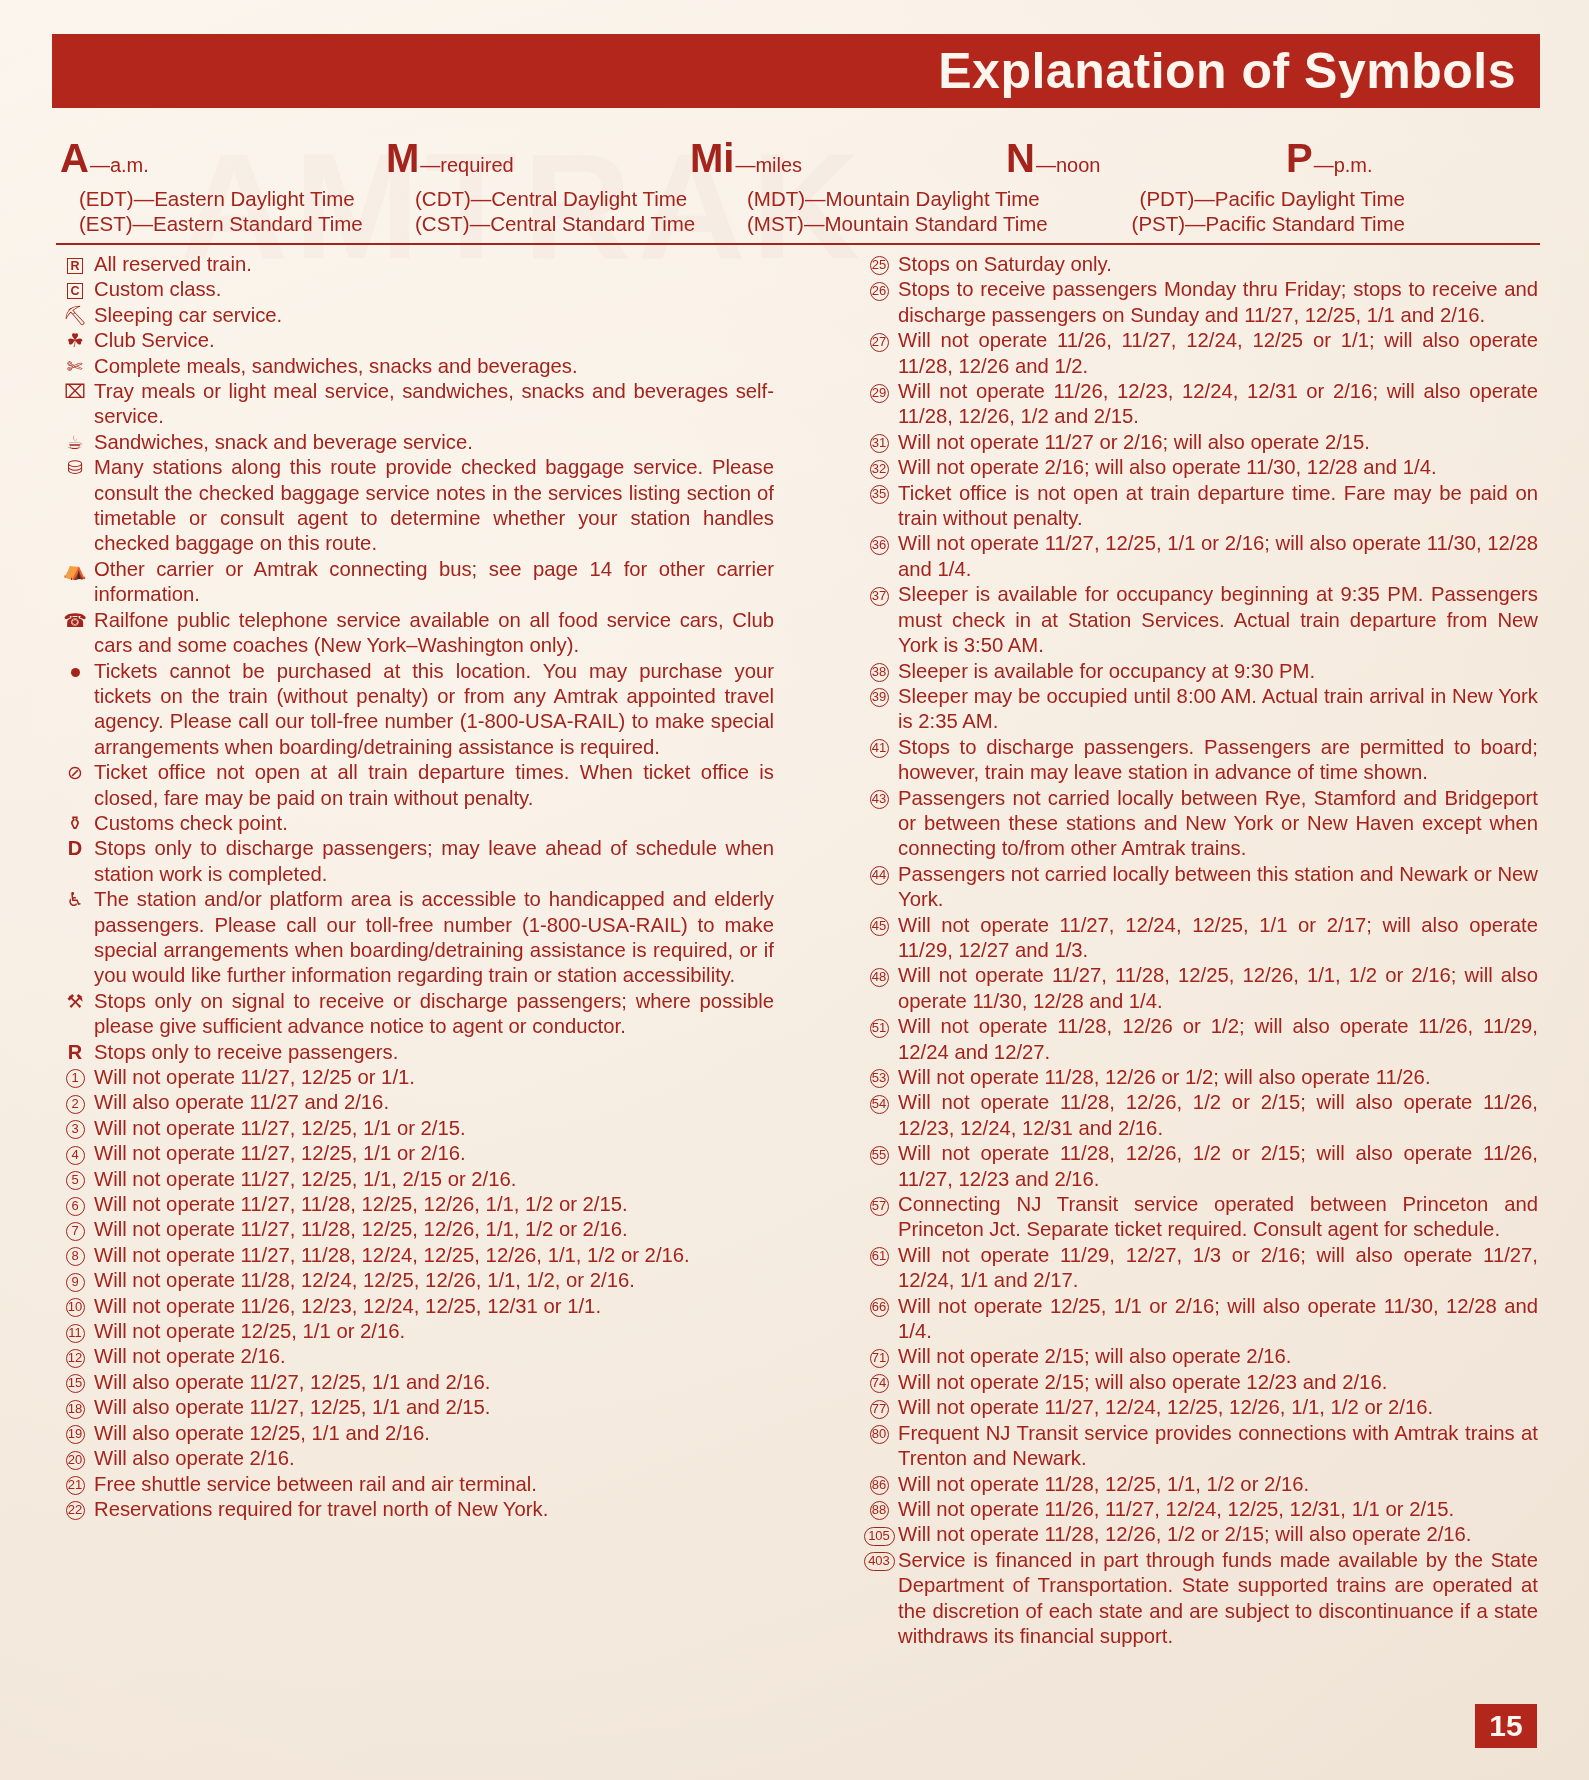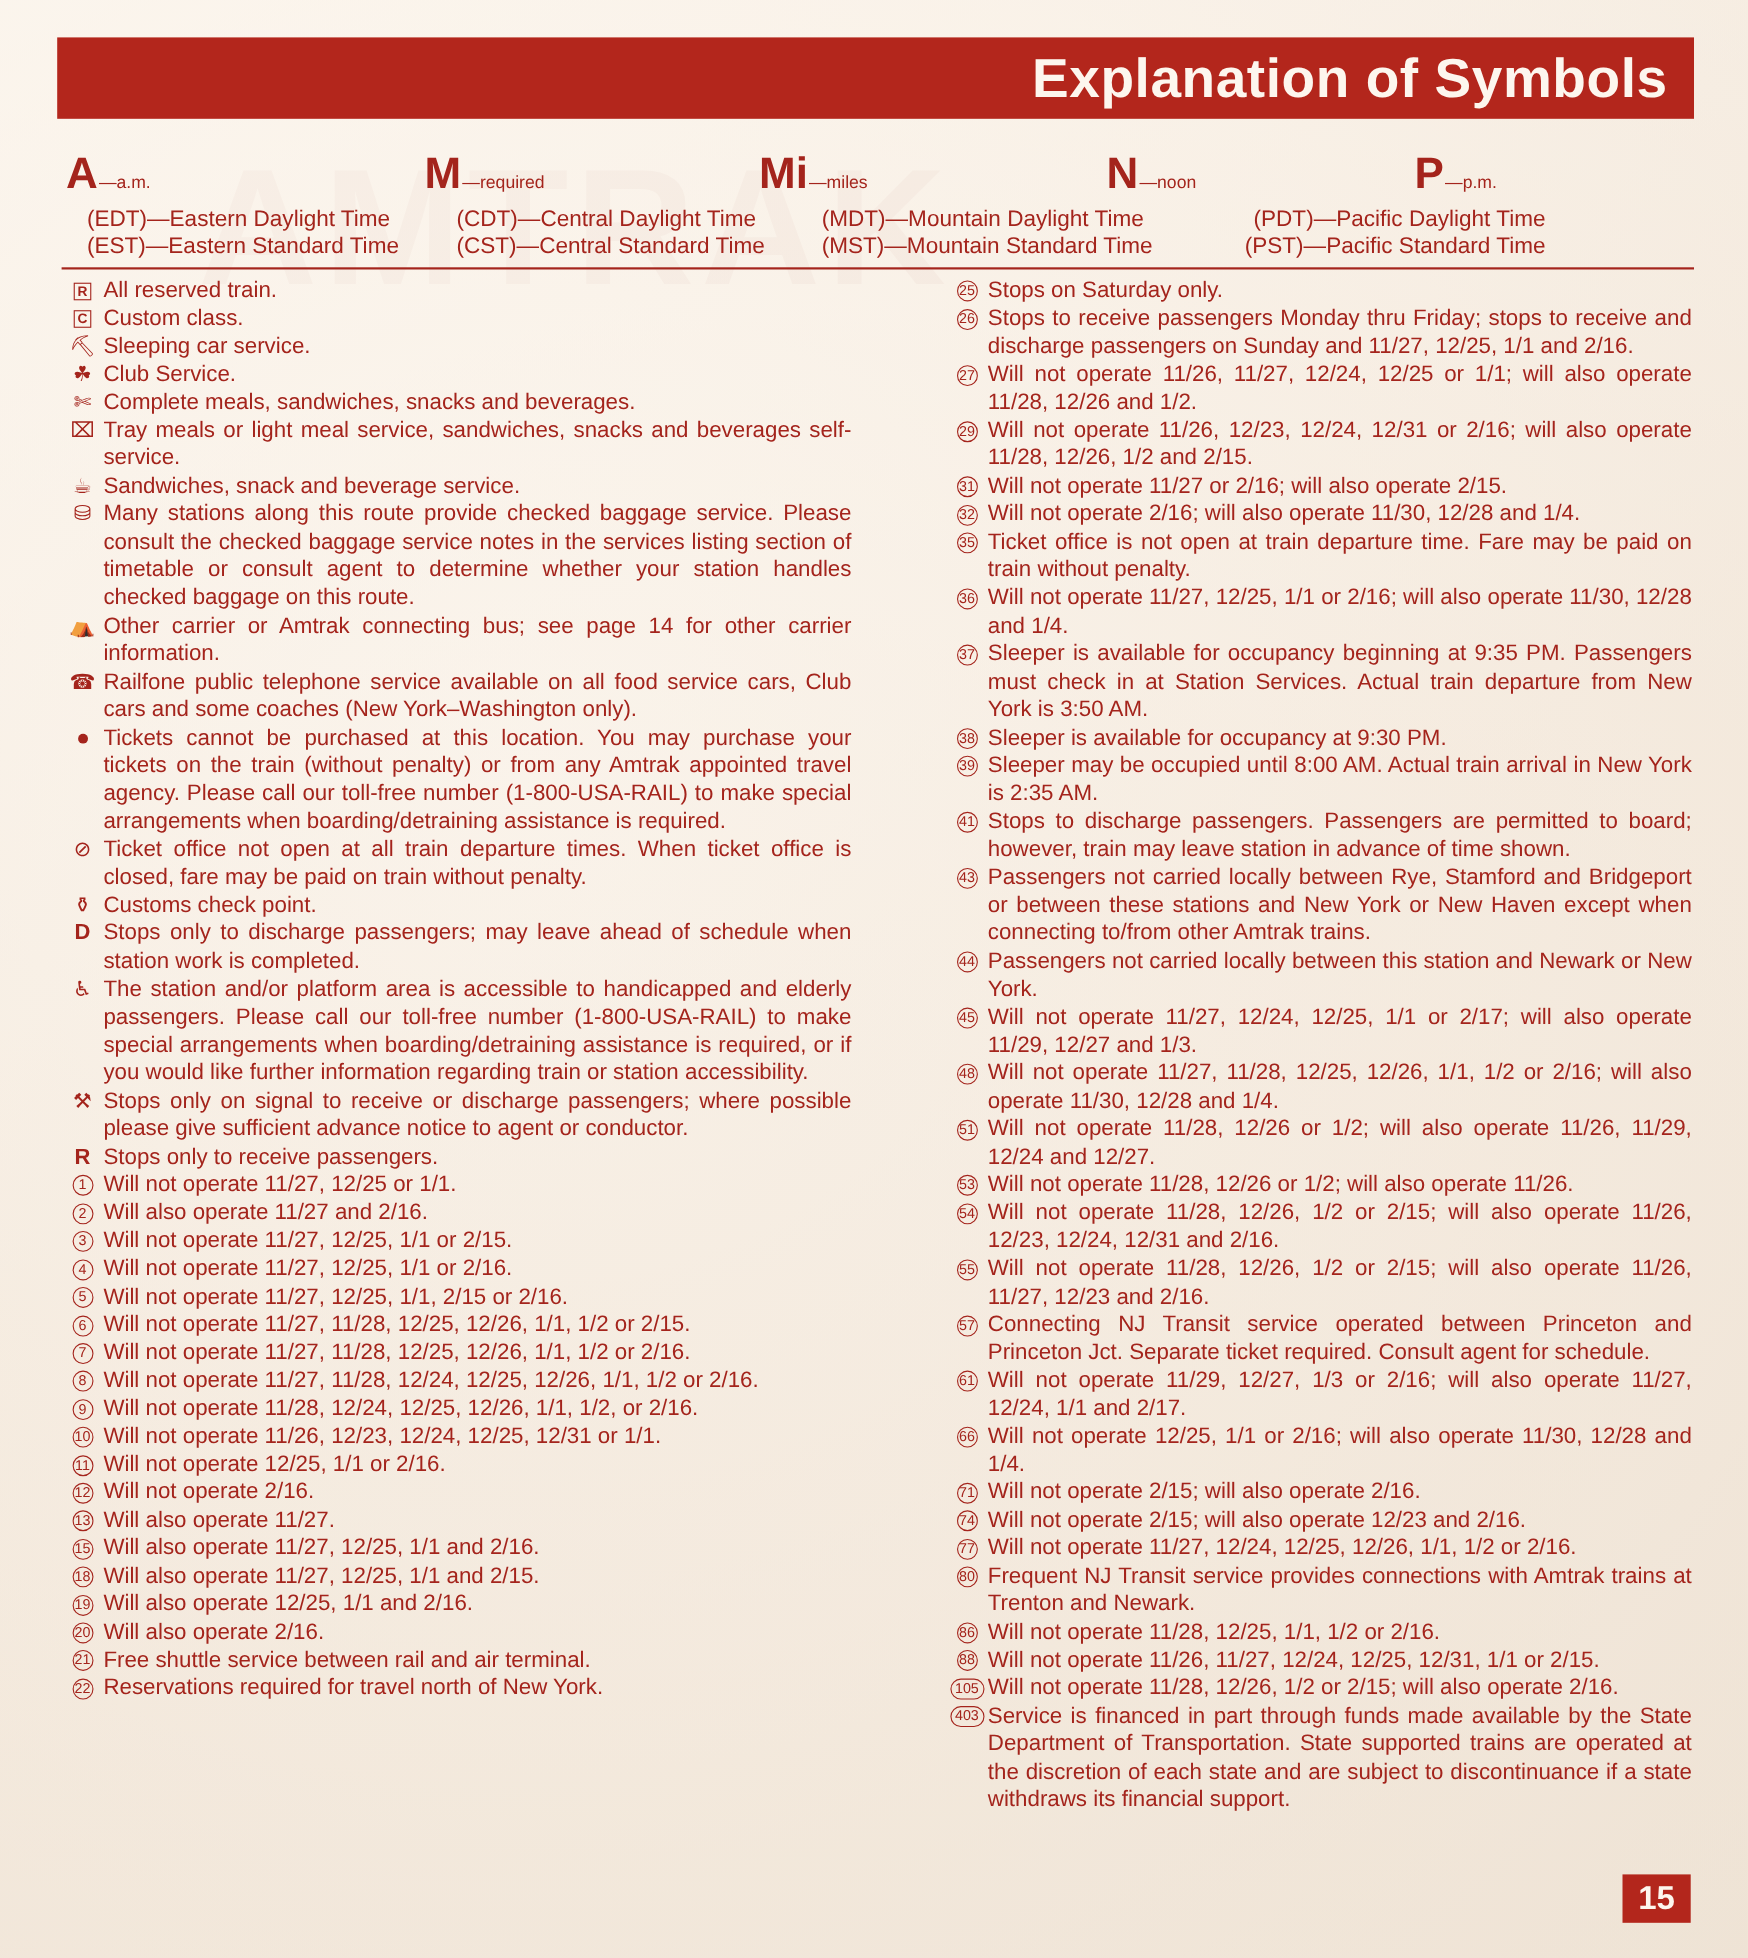--- a/index.html
+++ b/index.html
@@ -76,21 +76,21 @@
     align-items: baseline;
     white-space: nowrap;
   }
   .legend-letters .big {
     font-size: 40px;
     font-weight: bold;
     line-height: 1;
     color: #a4241c;
   }
   .legend-letters .dash {
-    font-size: 16px;
+    font-size: 20px;
     margin-left: 1px;
   }
   .i0 { left: 4px; }
   .i1 { left: 330px; }
   .i2 { left: 634px; }
   .i3 { left: 950px; }
   .i4 { left: 1230px; }
   
   .tz {
     position: absolute;
@@ -382,24 +382,20 @@
         </div>
         <div class="entry">
           <div class="sym"><span class="circnum">11</span></div>
           <div class="txt">Will not operate 12/25, 1/1 or 2/16.</div>
         </div>
         <div class="entry">
           <div class="sym"><span class="circnum">12</span></div>
           <div class="txt">Will not operate 2/16.</div>
         </div>
         <div class="entry">
-          <div class="sym"><span class="circnum">13</span></div>
-          <div class="txt">Will also operate 11/27.</div>
-        </div>
-        <div class="entry">
           <div class="sym"><span class="circnum">15</span></div>
           <div class="txt">Will also operate 11/27, 12/25, 1/1 and 2/16.</div>
         </div>
         <div class="entry">
           <div class="sym"><span class="circnum">18</span></div>
           <div class="txt">Will also operate 11/27, 12/25, 1/1 and 2/15.</div>
         </div>
         <div class="entry">
           <div class="sym"><span class="circnum">19</span></div>
           <div class="txt">Will also operate 12/25, 1/1 and 2/16.</div>

